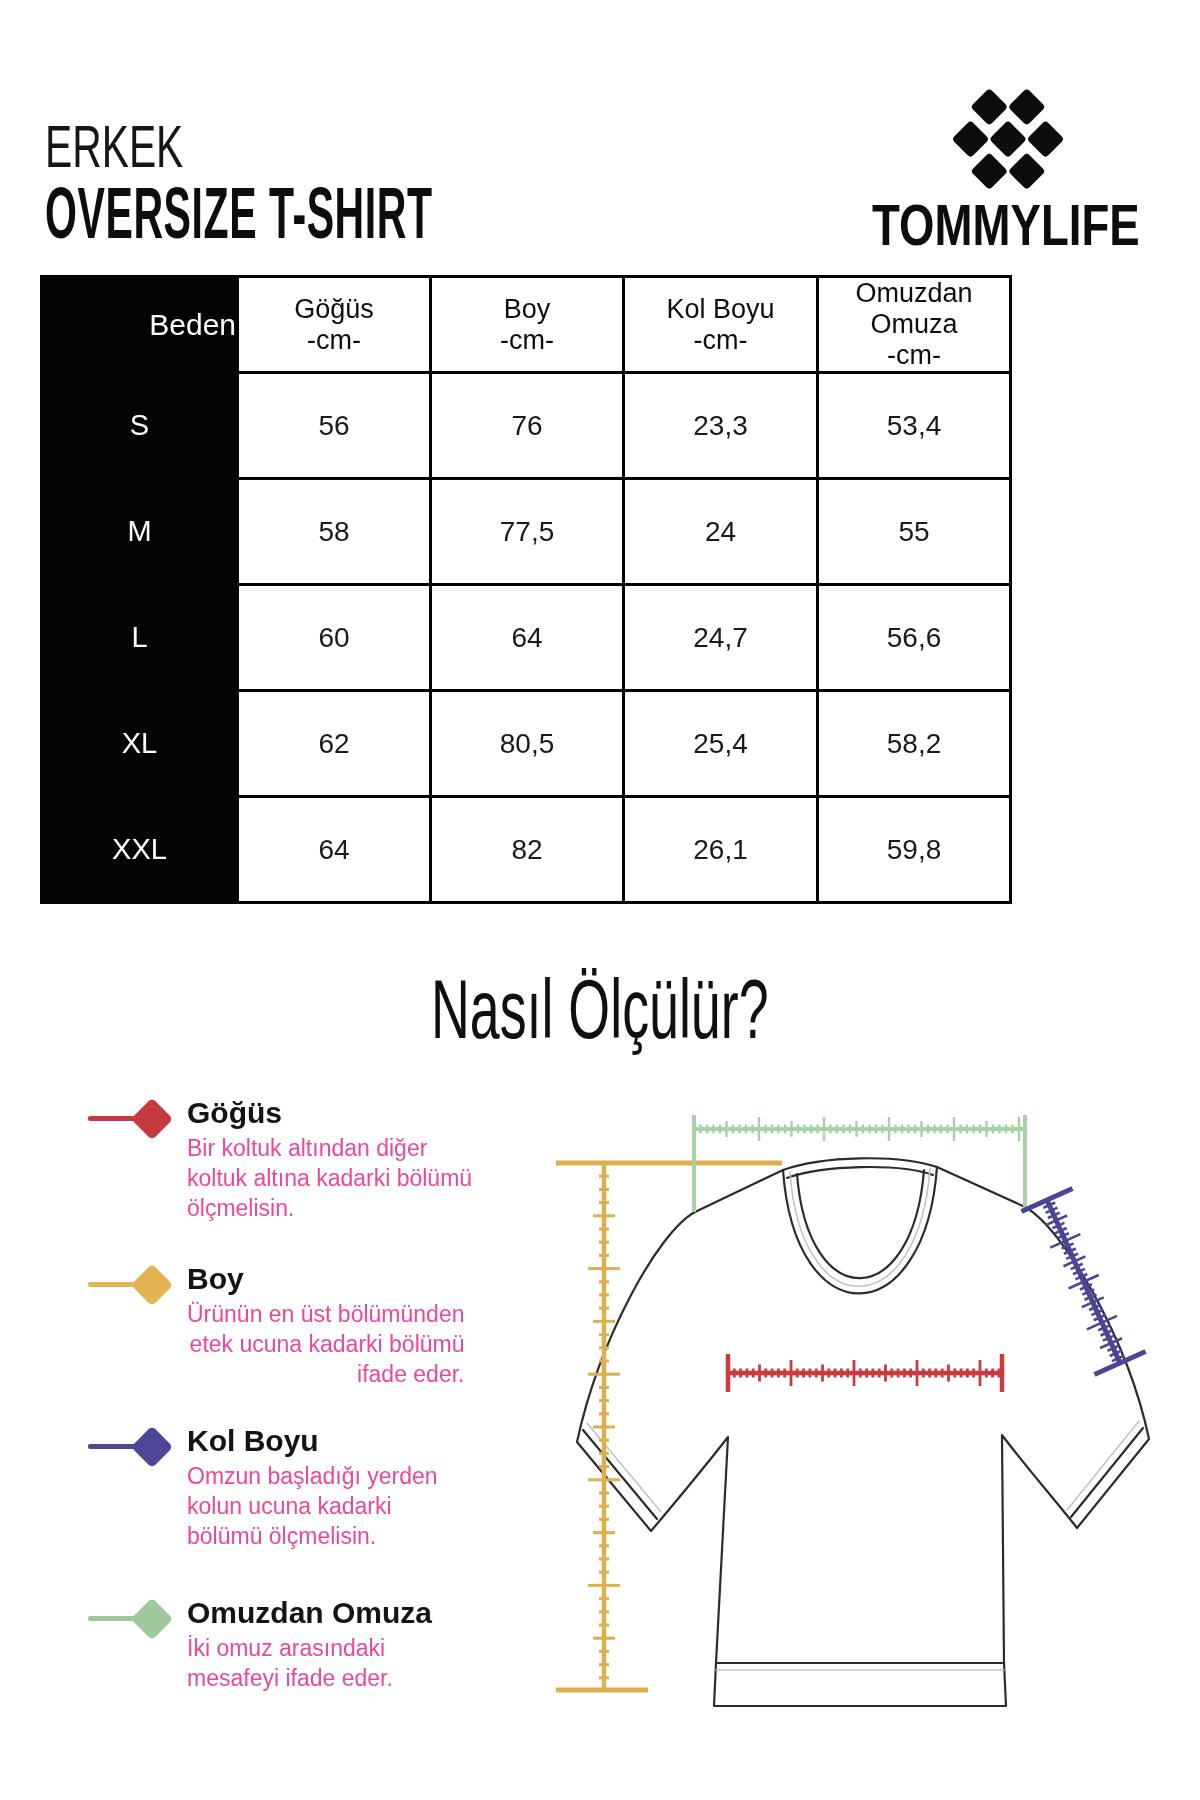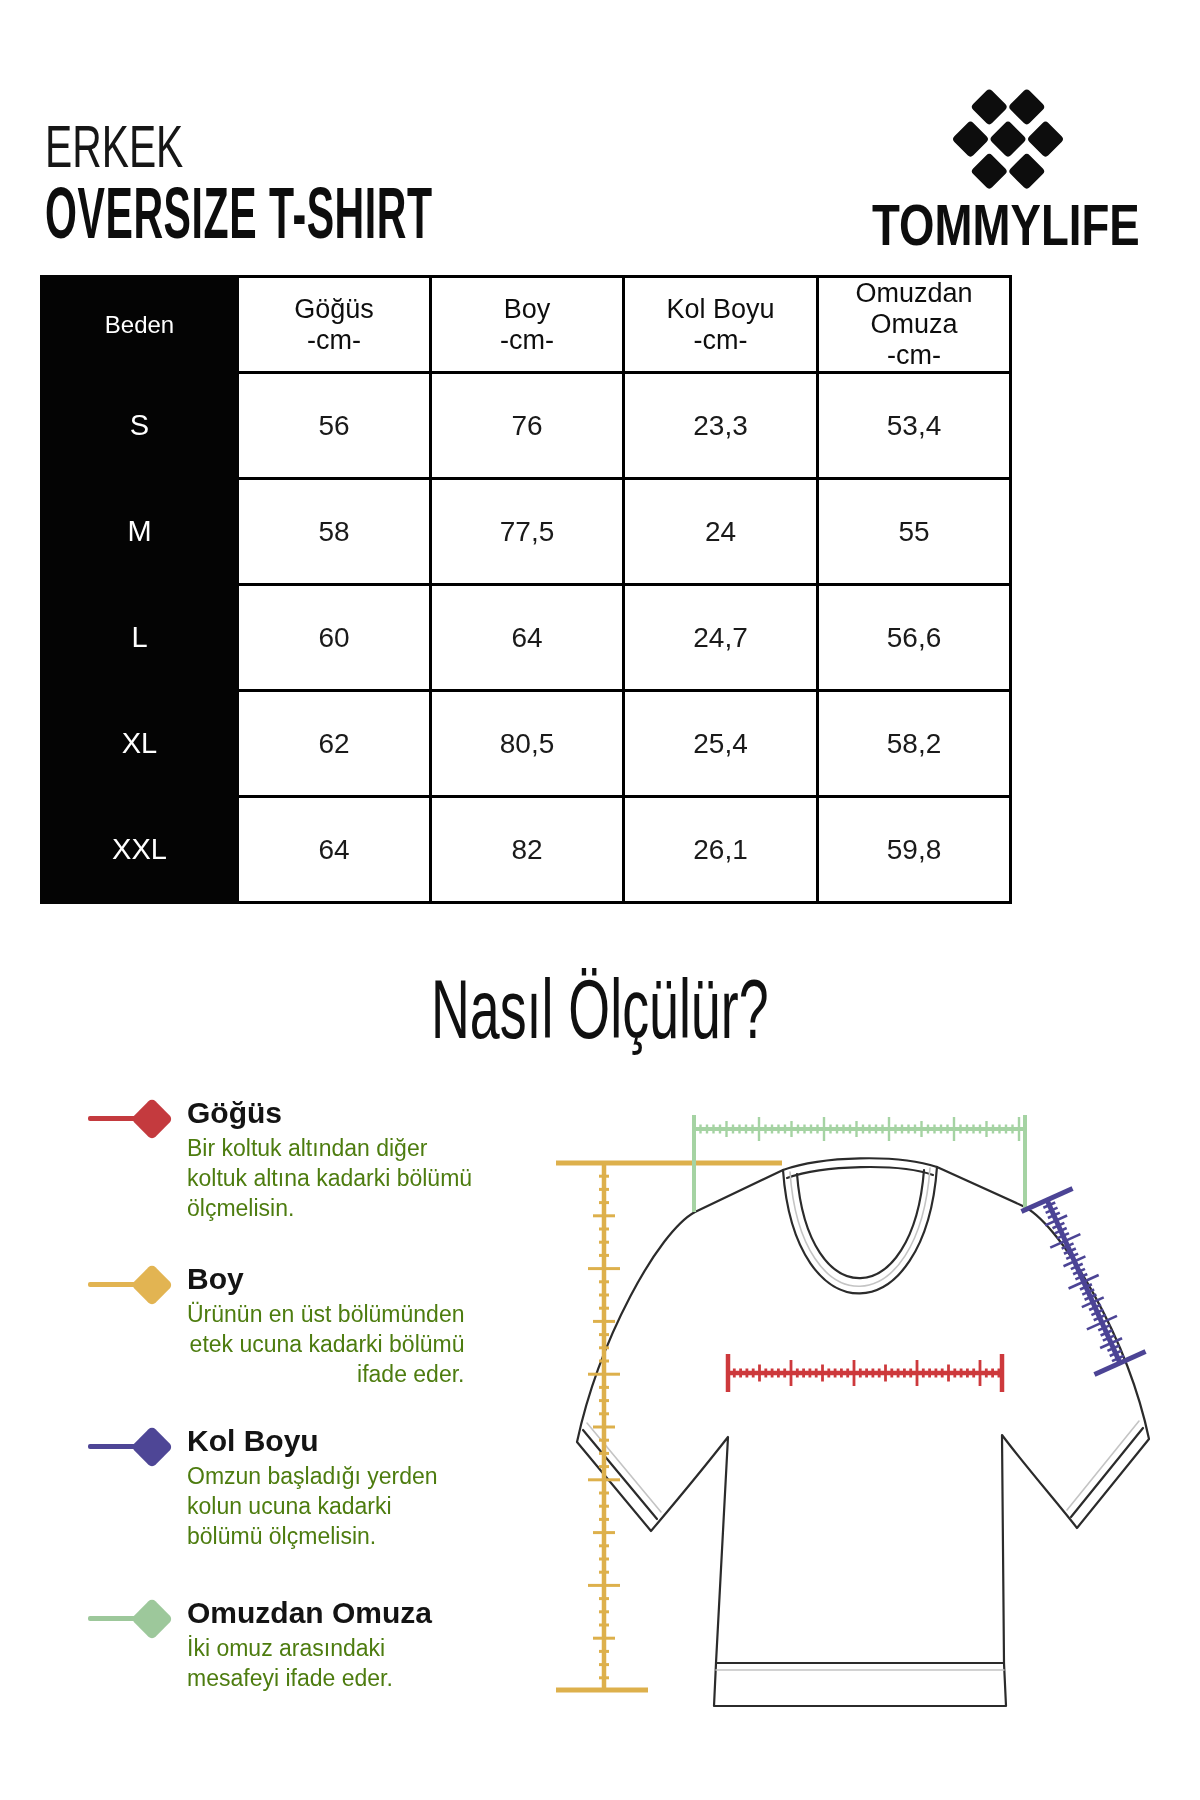--- a/index.html
+++ b/index.html
@@ -19,39 +19,39 @@
               white-space:nowrap;}
 
   
   .size-table{position:absolute;left:40px;top:268px;width:969px;border-collapse:collapse;
               table-layout:fixed;}
   .size-table th,.size-table td{border:3px solid #000;text-align:center;vertical-align:middle;
               padding:0;font-weight:400;}
   .size-table thead tr{height:88px;}
   .size-table tbody tr{height:106px;}
   .size-table .dark{background:#040404;color:#ffffff;border-color:#040404;}
-  .size-table .corner{font-size:24px;}
+  .size-table .corner{font-size:30px;text-align:right;}
   .size-table .col-h{font-size:27px;line-height:31px;color:#0e0e0e;}
   .size-table .col-h .hdr-inner{display:inline-block;max-width:150px;}
   .size-table .size-cell{font-size:29px;}
   .size-table .val-cell{font-size:28px;color:#1a1a1a;}
 
   
   .measure-title{position:absolute;left:0;top:960px;width:1200px;text-align:center;margin:0;}
   .measure-title span{display:inline-block;font-size:84px;font-weight:400;color:#101010;
                       line-height:1;transform:scaleX(0.64);transform-origin:50% 0;
                       white-space:nowrap;}
 
   .legend-item{position:absolute;left:75px;display:flex;align-items:flex-start;}
   .marker{position:relative;width:112px;height:48px;flex:0 0 112px;}
   .m-line{position:absolute;left:13px;top:21px;width:54px;height:5px;border-radius:2px;}
   .m-diamond{position:absolute;left:62px;top:9px;width:30px;height:30px;border-radius:5px;
              transform:rotate(45deg);}
   .ltext h3{margin:0;font-size:30px;line-height:36px;font-weight:700;color:#141414;}
-  .ltext p{margin:2px 0 0 0;font-size:23px;line-height:30px;color:#4d7c0f;
+  .ltext p{margin:2px 0 0 0;font-size:23px;line-height:30px;color:#ec4899;
            white-space:pre-line;}
 
   
   .diagram{position:absolute;left:440px;top:940px;width:760px;height:860px;overflow:visible;}
 </style>
 </head>
 <body>
 
 <div class="page">
 

